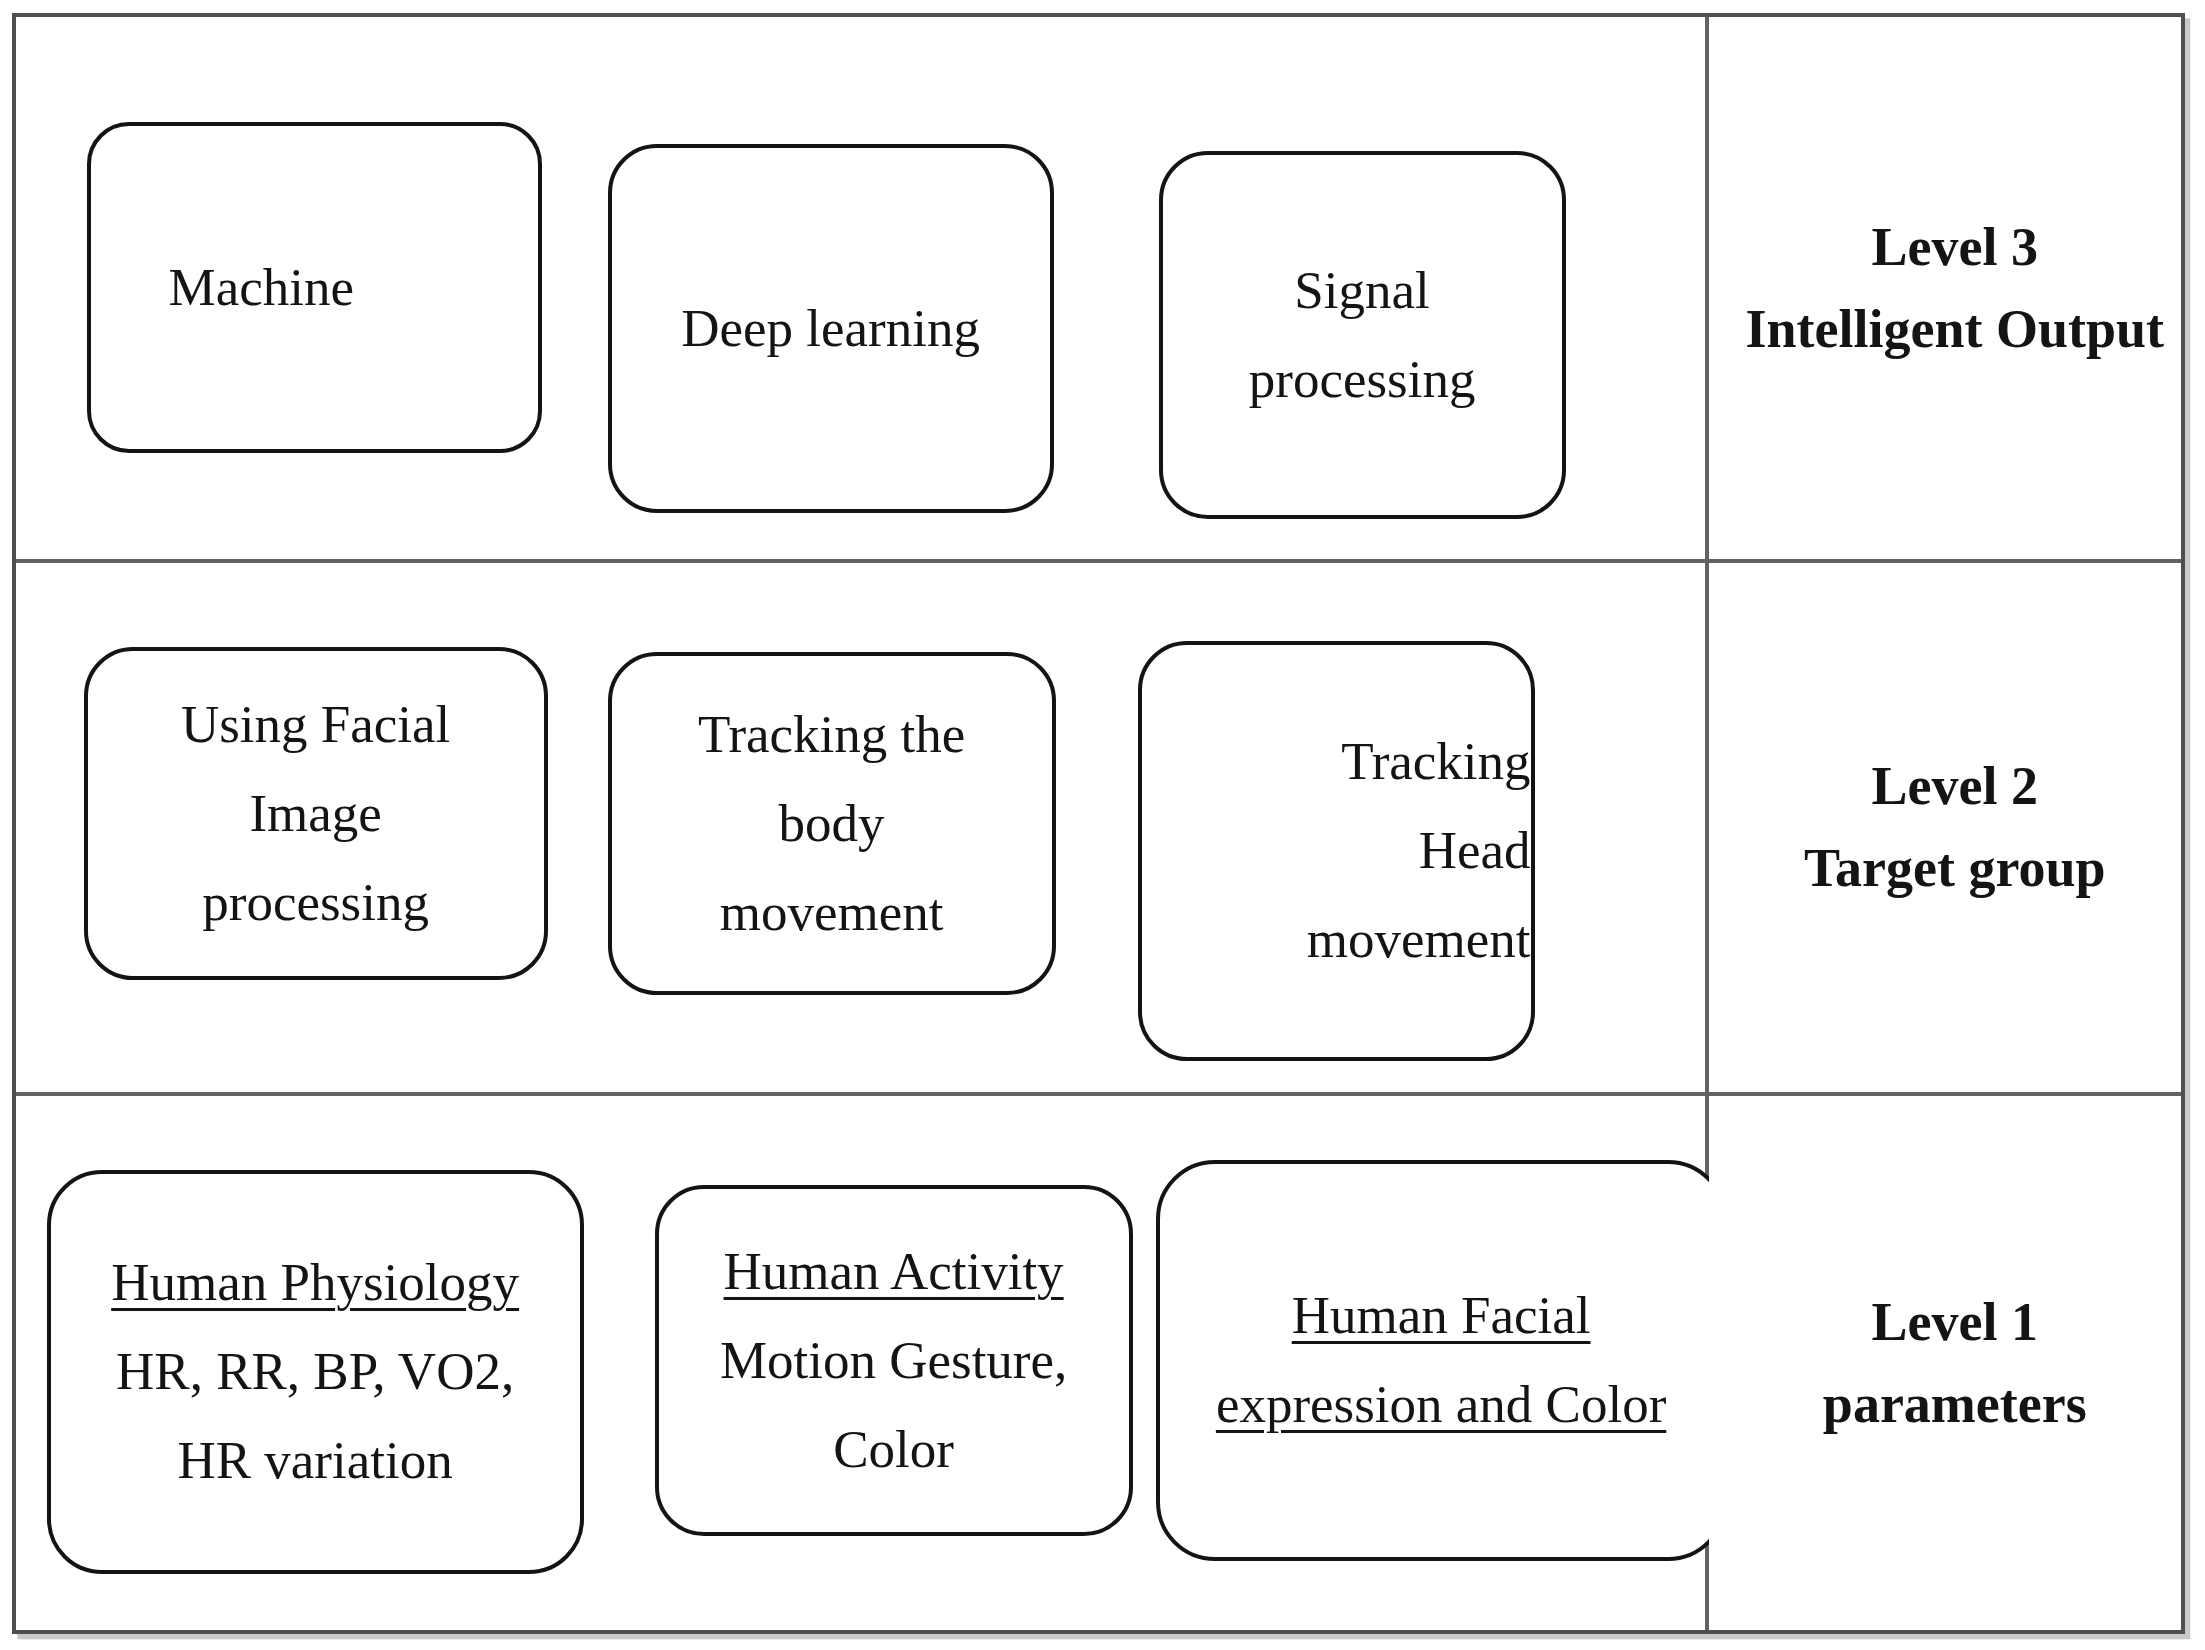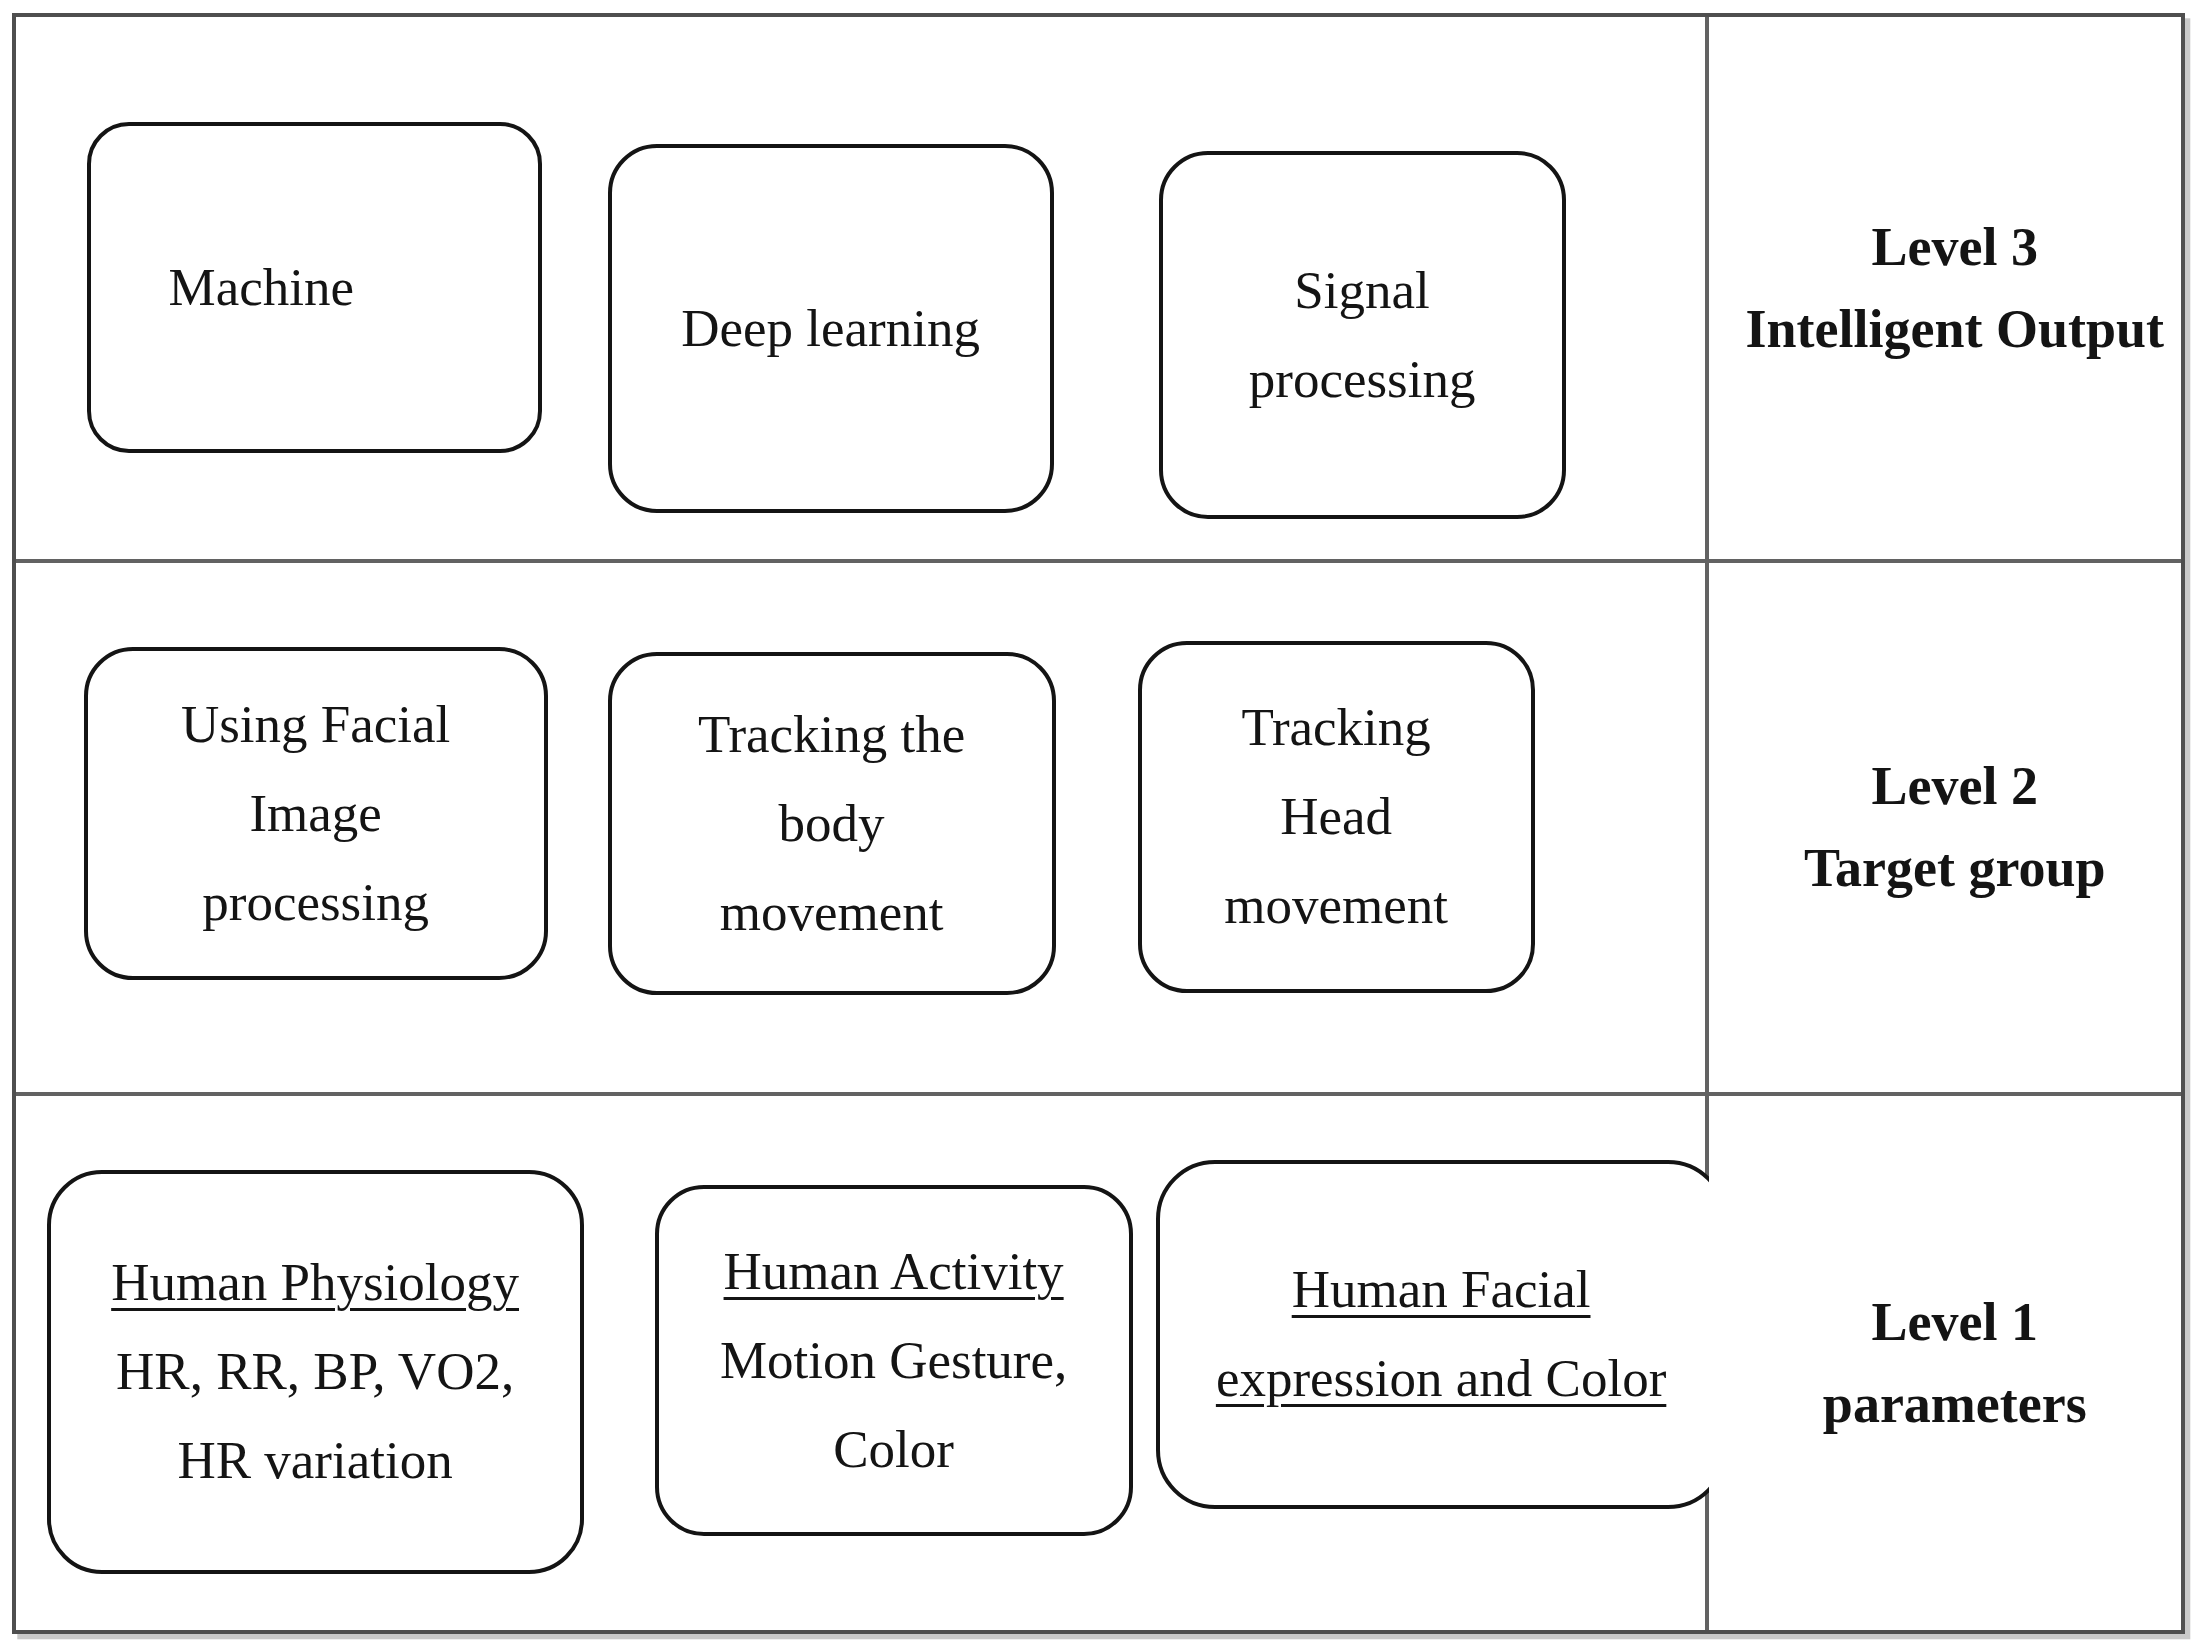--- a/index.html
+++ b/index.html
@@ -45,25 +45,25 @@
   .box .u{text-decoration:underline;text-underline-offset:8.4px;text-decoration-thickness:3.2px;}
   .align-left{text-align:left;padding-left:78px;margin-left:12px;}
 
   
   .b11{left:59px;top:105px;width:455px;height:331px;border-radius:42px;}
   .b12{left:592px;top:127px;width:446px;height:369px;}
   .b13{left:1107px;top:134px;width:407px;height:368px;margin-left:36px;}
   
   .b21{left:68px;top:84px;width:464px;height:333px;}
   .b22{left:592px;top:89px;width:448px;height:343px;}
-  .b23{left:1122px;top:78px;width:397px;height:352px;}
+  .b23{left:1122px;top:78px;width:397px;height:420px;text-align:right;}
   
   .b31{left:31px;top:74px;width:537px;height:404px;border-radius:55px;}
   .b32{left:639px;top:89px;width:478px;height:351px;}
-  .b33{left:1140px;top:64px;width:571px;height:349px;border-radius:59px;}
+  .b33{left:1140px;top:64px;width:571px;height:401px;border-radius:59px;}
 
   .level-label{
     position:absolute;inset:0;
     display:flex;flex-direction:column;justify-content:center;
     text-align:center;
     font-weight:bold;font-size:54px;line-height:1.52;padding-left:20px;
   }
 </style>
 </head>
 <body>

